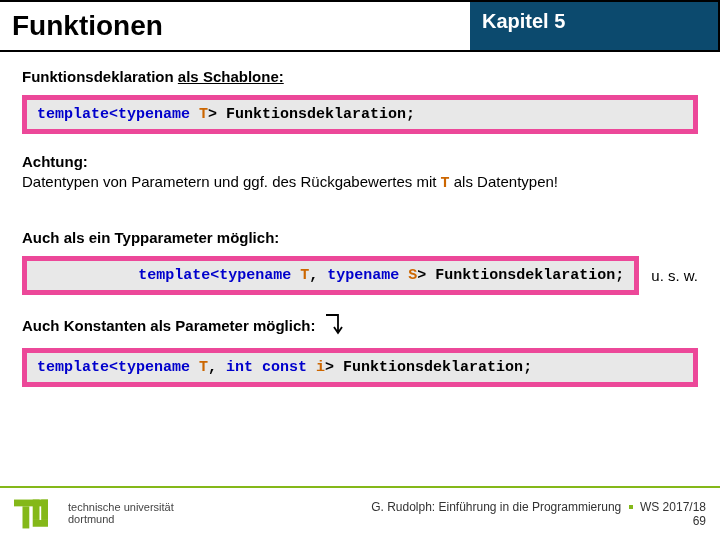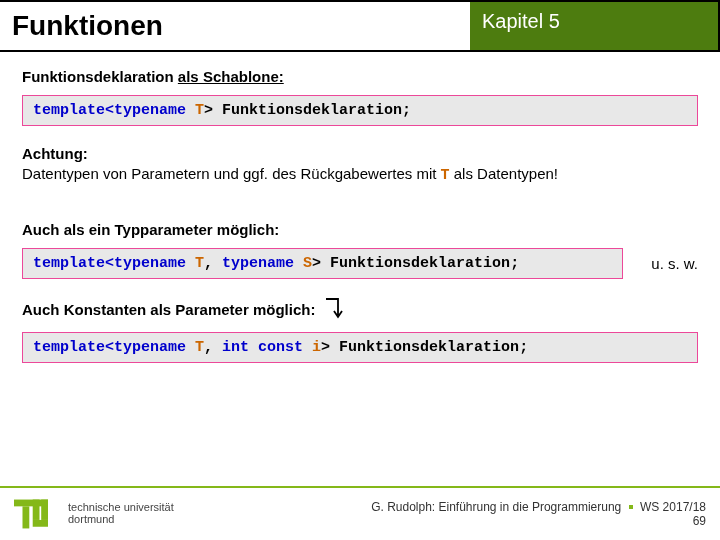--- a/index.html
+++ b/index.html
@@ -1,30 +1,30 @@
 <!DOCTYPE html>
 <html><head>
 <meta charset="utf-8">
 <style>
   * { box-sizing: border-box; margin: 0; padding: 0; }
   html, body { width: 720px; height: 540px; font-family: Arial, Helvetica, sans-serif; background: #fff; }
   .slide { width: 720px; height: 540px; position: relative; }
   .header { display: flex; }
   .header-left { flex: 1; background: #fff; padding: 8px 12px; font-size: 28px; font-weight: bold; border-top: 2px solid #000; border-bottom: 2px solid #000;}
-  .header-right { width: 250px; background: #4d7c0f; color: #fff; padding: 8px 12px; font-size: 20px; font-weight: normal; border-top: 2px solid #000; border-bottom: 2px solid #000; border-right: 2px solid #000;}
+  .header-right { width: 250px; background: #0c4a6e; color: #fff; padding: 8px 12px; font-size: 20px; font-weight: bold; border-top: 2px solid #000; border-bottom: 2px solid #000; border-right: 2px solid #000;}
   .content { padding: 16px 22px 0 22px; font-size: 15px; }
   .section-title { font-weight: bold; margin-bottom: 10px; }
   .underline { text-decoration: underline; text-align: center; }
-  .codebox { background: #e8e8e8; border: 1px solid #ec4899; padding: 6px 10px; font-family: "Courier New", monospace; font-size: 15px; font-weight: bold; margin-bottom: 18px; }
+  .codebox { background: #e8e8e8; border: 5px solid #ec4899; padding: 6px 10px; font-family: "Courier New", monospace; font-size: 15px; font-weight: bold; margin-bottom: 18px; }
   .code-kw { color: #0000cc; }
   .code-tp { color: #cc6600; }
   .note { margin-bottom: 34px; line-height: 1.35; }
   .note .label { font-weight: bold; }
   .mono-inline { font-family: "Courier New", monospace; font-weight: bold; }
-  .row { display: flex; align-items: center; gap: 28px; margin-bottom: 18px; }
+  .row { display: flex; align-items: center; gap: 12px; margin-bottom: 18px; text-align: right; }
   .row .codebox { flex: 1; margin-bottom: 0; }
   .usw { font-size: 15px; white-space: nowrap; }
   .arrow-line { margin-bottom: 6px; }
   .arrow-wrap { display: inline-block; vertical-align: middle; margin-left: 4px; }
   .footer { position: absolute; bottom: 0; left: 0; right: 0; border-top: 2px solid #84b819; height: 54px; display: flex; align-items: center; justify-content: space-between; padding: 0 14px; }
   .logo { display: flex; align-items: center; gap: 20px; }
   .logo-mark { width: 34px; height: 30px; }
   .logo-text { font-size: 11px; line-height: 1.05; color: #444; }
   .foot-right { text-align: right; font-size: 12px; color: #333; }
   .page-num { display: block; }

